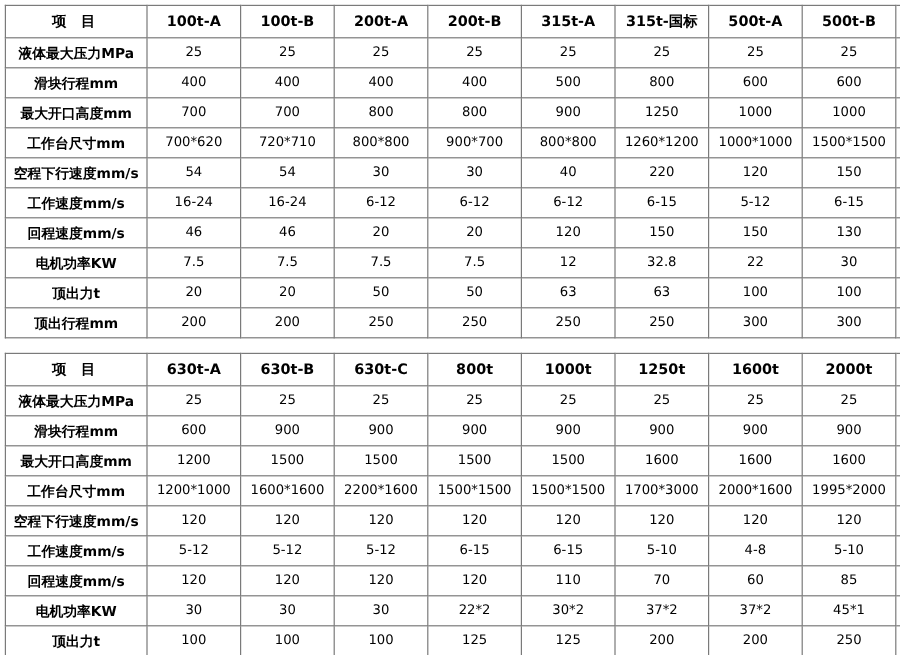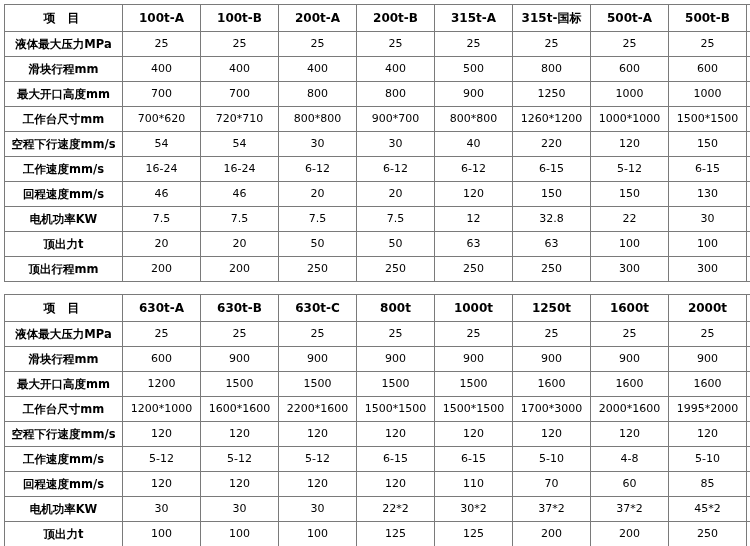--- a/index.html
+++ b/index.html
@@ -326,21 +326,21 @@
       </tr>
       <tr>
         <td class="rowhead">电机功率KW</td>
         <td>30</td>
         <td>30</td>
         <td>30</td>
         <td>22*2</td>
         <td>30*2</td>
         <td>37*2</td>
         <td>37*2</td>
-        <td>45*2</td>
+        <td>45*1</td>
         <td>45*2</td>
       </tr>
       <tr>
         <td class="rowhead">顶出力t</td>
         <td>100</td>
         <td>100</td>
         <td>100</td>
         <td>125</td>
         <td>125</td>
         <td>200</td>

